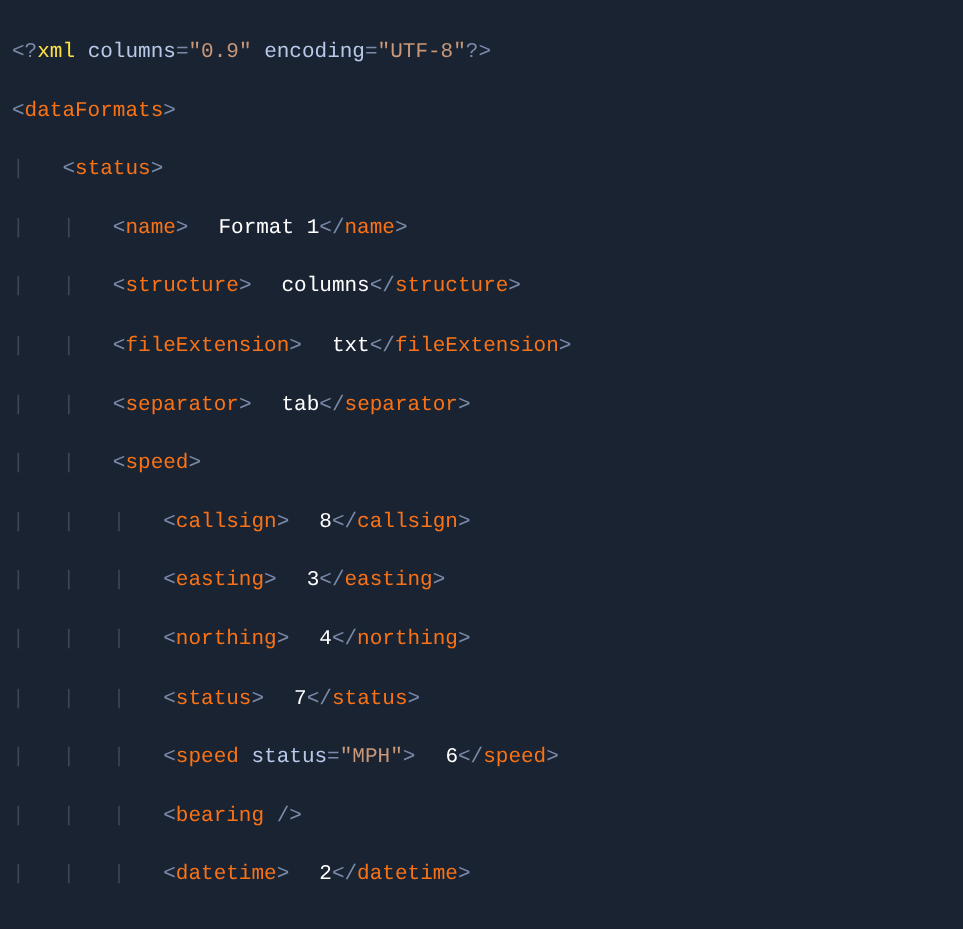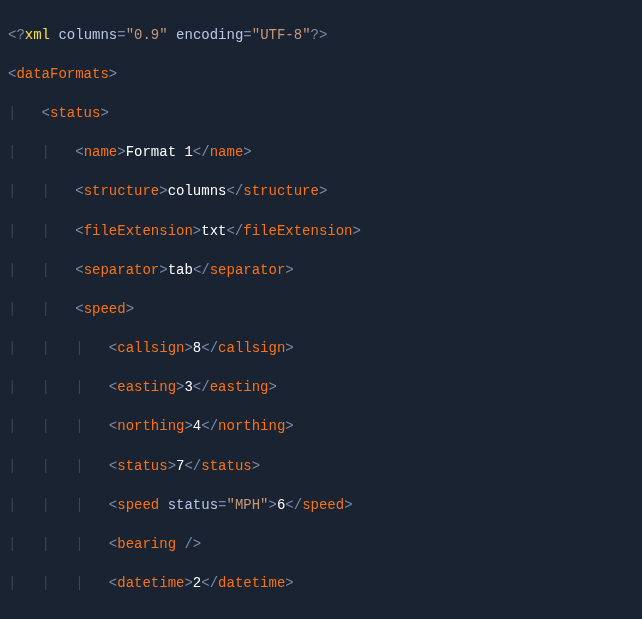--- a/index.html
+++ b/index.html
@@ -16,21 +16,21 @@
   .code-container {
     padding: 6px 8px;
     line-height: 1.4;
     white-space: pre;
   }
   .bracket { color: #7a8aa8; }
   .pi-target { color: #fde047; }
   .attr-name { color: #b8c8e8; }
   .attr-val { color: #c89878; }
   .tag { color: #f97316; }
-  .text { color: #ffffff; }
+  .text { color: #ffffff; margin-left: 20px; }
   .comment { color: #6a8a5a; }
   .guide { color: #3a4558; }
   .line { display: block; }
 </style>
 </head>
 <body>
 
 <div class="code-container">
 <span class="line"><span class="bracket">&lt;?</span><span class="pi-target">xml</span> <span class="attr-name">columns</span><span class="bracket">=</span><span class="attr-val">"<span>0.9</span>"</span> <span class="attr-name">encoding</span><span class="bracket">=</span><span class="attr-val">"<span>UTF-8</span>"</span><span class="bracket">?&gt;</span></span>
 <span class="line"><span class="bracket">&lt;</span><span class="tag">dataFormats</span><span class="bracket">&gt;</span></span>

